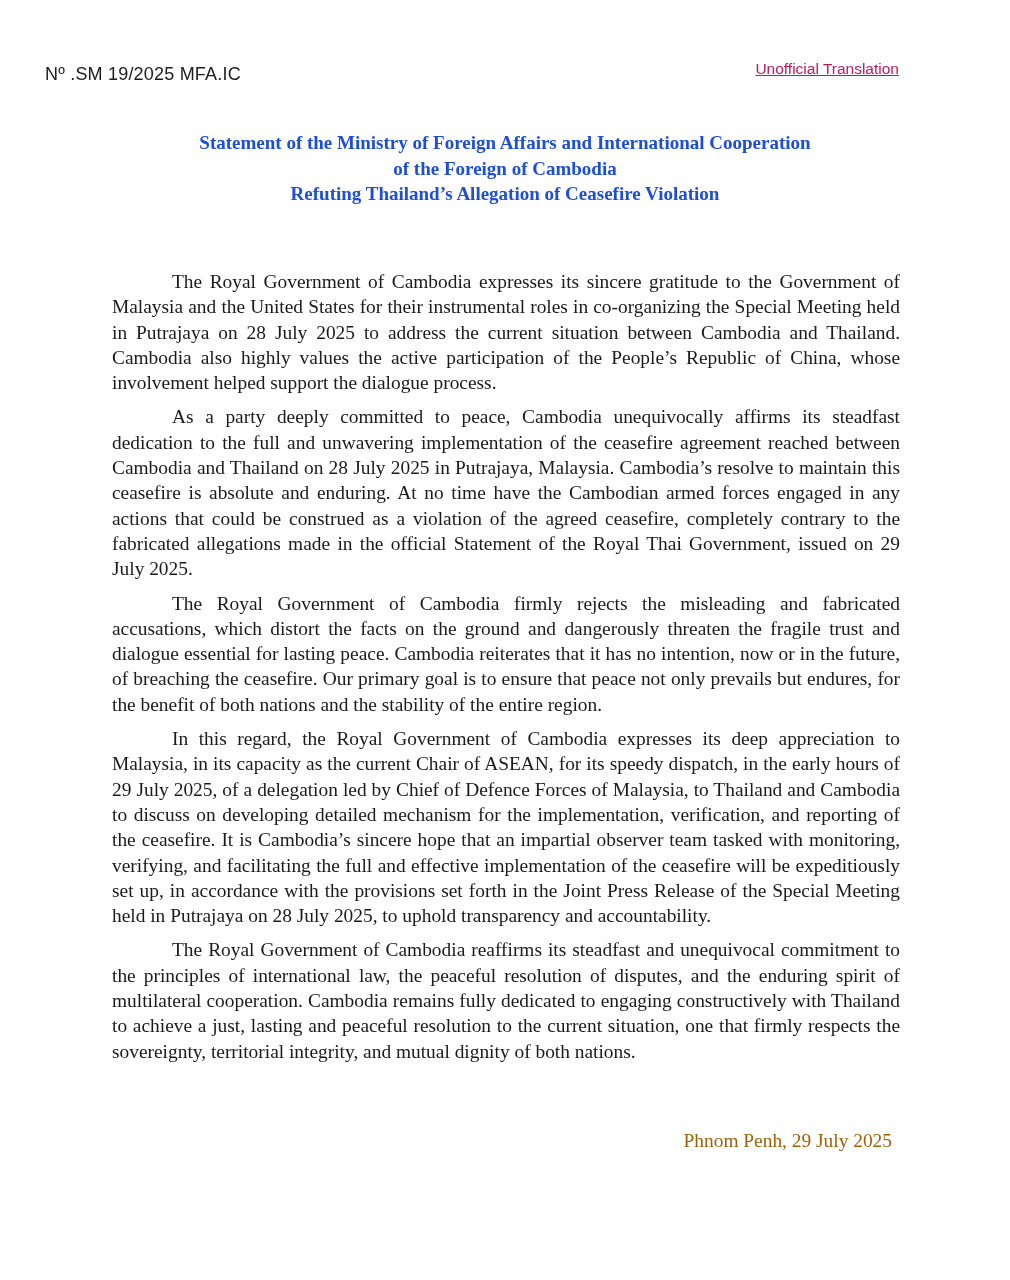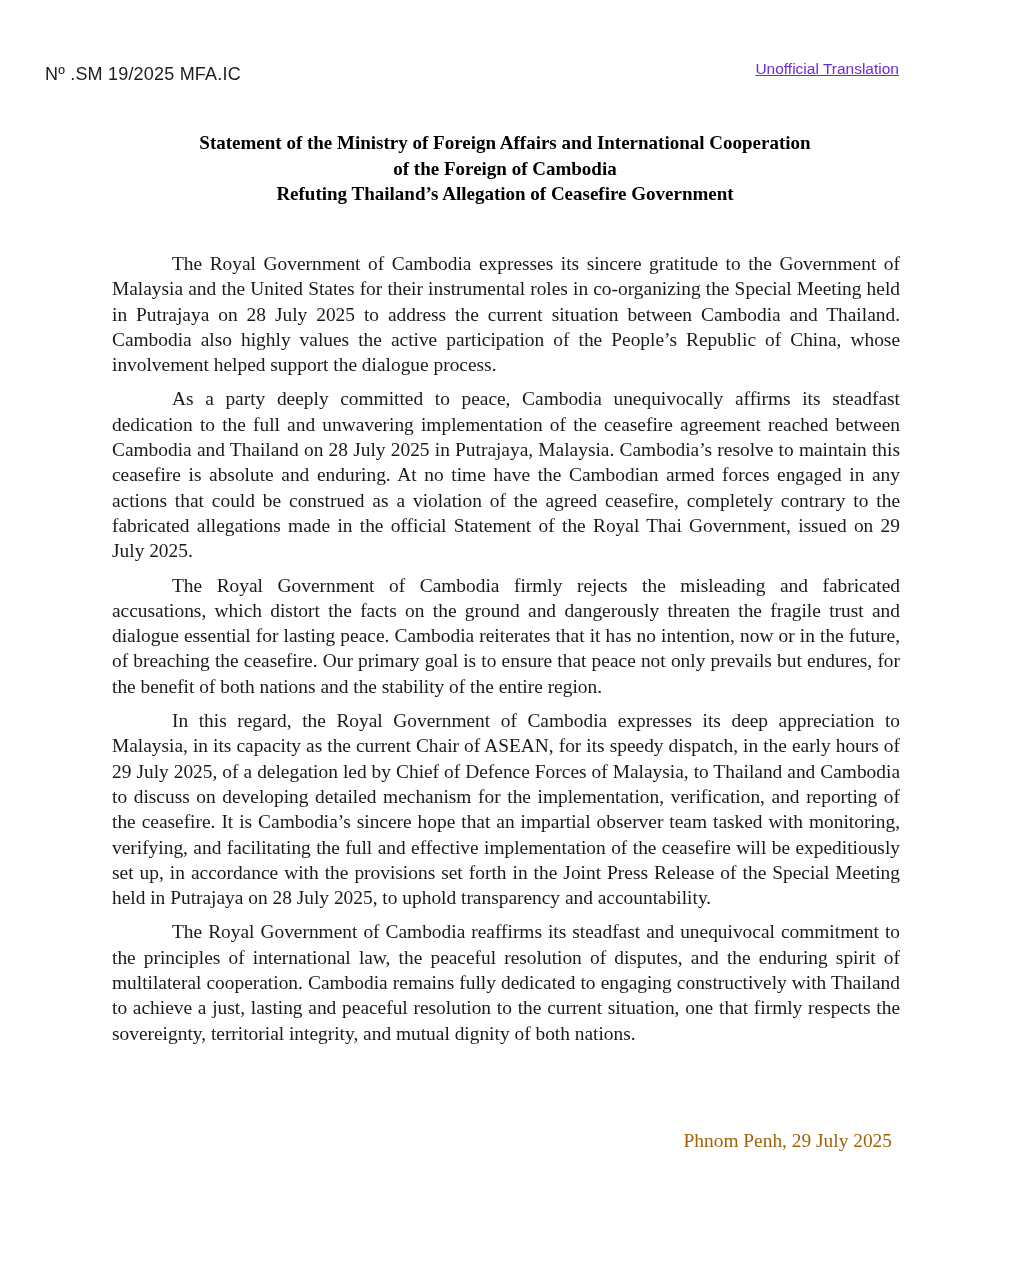--- a/index.html
+++ b/index.html
@@ -23,42 +23,42 @@
       letter-spacing: 0.2px;
       color: #1c1c1c;
     }
     .translation-note {
       position: absolute;
       right: 111px;
       top: 60px;
       font-family: "Liberation Sans", sans-serif;
       font-size: 15.5px;
       text-decoration: underline;
-      color: #6d28d9;
+      color: #be185d;
     }
     .title-block {
       position: absolute;
       left: 0;
       width: 1010px;
       top: 130px;
       text-align: center;
       font-family: "Liberation Serif", serif;
       font-weight: bold;
       font-size: 19px;
       line-height: 25.5px;
-      color: #000000;
+      color: #1d4ed8;
     }
     .title-line {
       display: block;
     }
     .body-text {
       position: absolute;
       left: 112px;
       width: 788px;
-      top: 251px;
+      top: 269px;
       font-family: "Liberation Serif", serif;
       font-size: 19.4px;
       line-height: 25.3px;
       color: #1a1a1a;
     }
     .para {
       margin: 0 0 9px 0;
       text-indent: 60px;
       text-align: justify;
       text-align-last: left;
@@ -74,21 +74,21 @@
   </style>
 </head>
 <body>
 
 <div class="ref-number">Nº .SM 19/2025 MFA.IC</div>
 <div class="translation-note">Unofficial Translation</div>
 
 <div class="title-block">
   <span class="title-line">Statement of the Ministry of Foreign Affairs and International Cooperation</span>
   <span class="title-line">of the Foreign of Cambodia</span>
-  <span class="title-line">Refuting Thailand’s Allegation of Ceasefire Government</span>
+  <span class="title-line">Refuting Thailand’s Allegation of Ceasefire Violation</span>
 </div>
 
 <div class="body-text">
   <p class="para">The Royal Government of Cambodia expresses its sincere gratitude to the Government of Malaysia and the United States for their instrumental roles in co-organizing the Special Meeting held in Putrajaya on 28 July 2025 to address the current situation between Cambodia and Thailand. Cambodia also highly values the active participation of the People’s Republic of China, whose involvement helped support the dialogue process.</p>
   <p class="para">As a party deeply committed to peace, Cambodia unequivocally affirms its steadfast dedication to the full and unwavering implementation of the ceasefire agreement reached between  Cambodia and Thailand on 28 July 2025 in Putrajaya, Malaysia.  Cambodia’s resolve to maintain this ceasefire is absolute and enduring. At no time have the Cambodian armed forces engaged in any actions that could be construed as a violation of the agreed ceasefire, completely contrary to the  fabricated allegations made in the official Statement of the Royal Thai Government, issued on 29 July 2025.</p>
   <p class="para">The Royal Government of Cambodia firmly rejects the misleading and fabricated accusations, which distort the facts on the ground and dangerously threaten the fragile trust and dialogue essential for lasting peace. Cambodia reiterates that it has no intention, now or in the future, of breaching the ceasefire. Our primary goal is to ensure that peace not only prevails but endures, for the benefit of both nations and the stability of the entire region.</p>
   <p class="para">In this regard, the Royal Government of Cambodia expresses its deep appreciation to  Malaysia, in its capacity as the current Chair of ASEAN,  for its speedy dispatch, in the early hours of 29 July 2025,  of a delegation led by Chief of Defence Forces of Malaysia, to Thailand and Cambodia to discuss on developing detailed mechanism for the implementation, verification, and reporting of the ceasefire. It is Cambodia’s sincere hope that an impartial observer team tasked with monitoring, verifying, and facilitating the full and effective implementation of the ceasefire will be expeditiously set up, in accordance with the provisions set forth in the Joint Press Release of the Special Meeting held in Putrajaya on 28 July 2025, to uphold transparency and accountability.</p>
   <p class="para">The Royal Government of Cambodia reaffirms its steadfast and unequivocal commitment to the principles of international law, the peaceful resolution of disputes, and the enduring spirit of multilateral cooperation. Cambodia remains fully dedicated to engaging constructively with Thailand to achieve a just, lasting and peaceful resolution to the current situation, one that firmly respects the sovereignty, territorial integrity, and mutual dignity of both nations.</p>
 </div>
 

